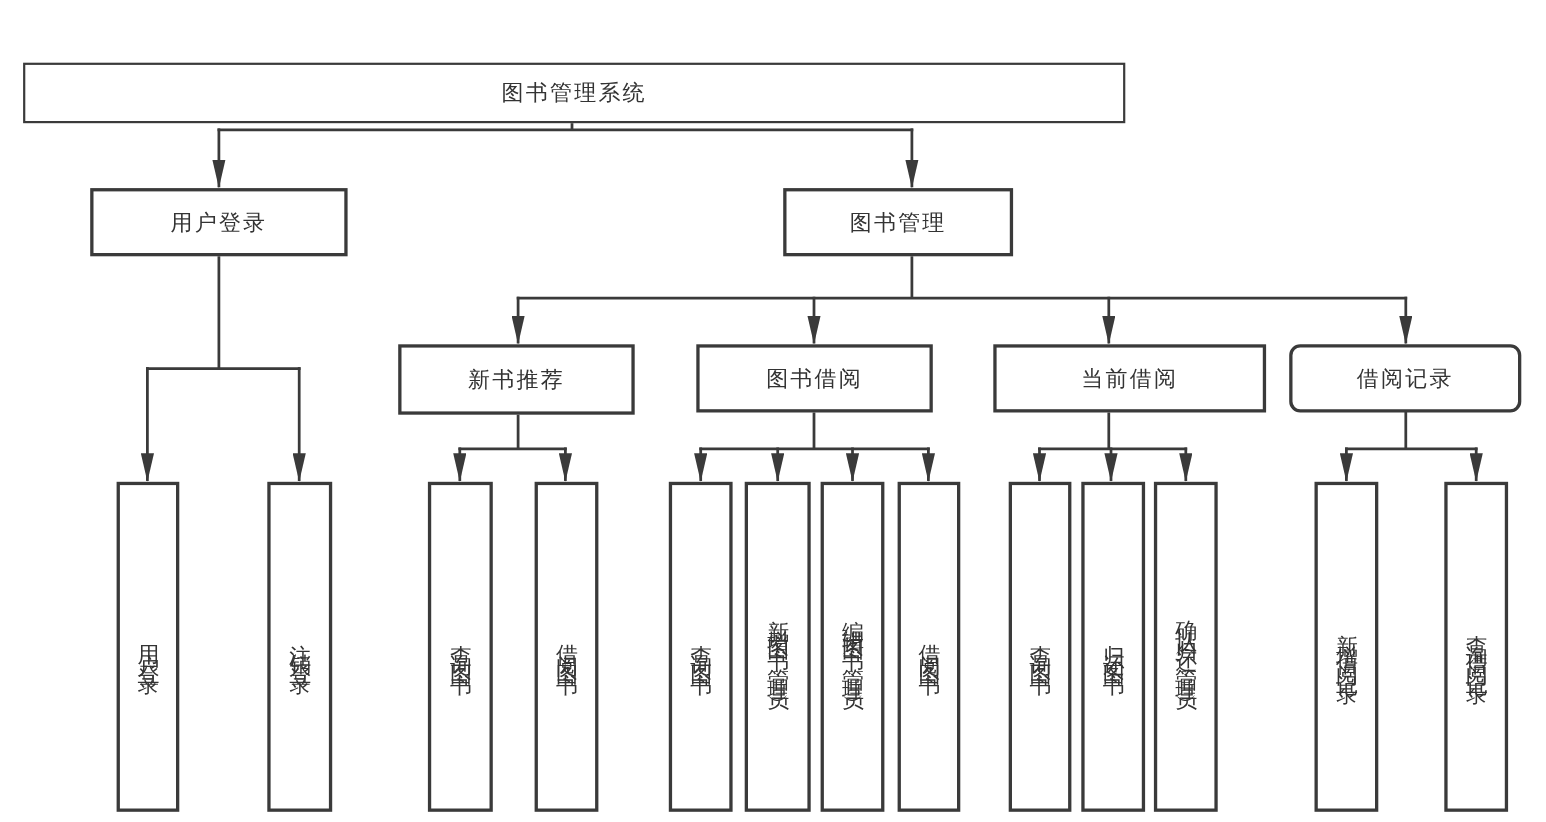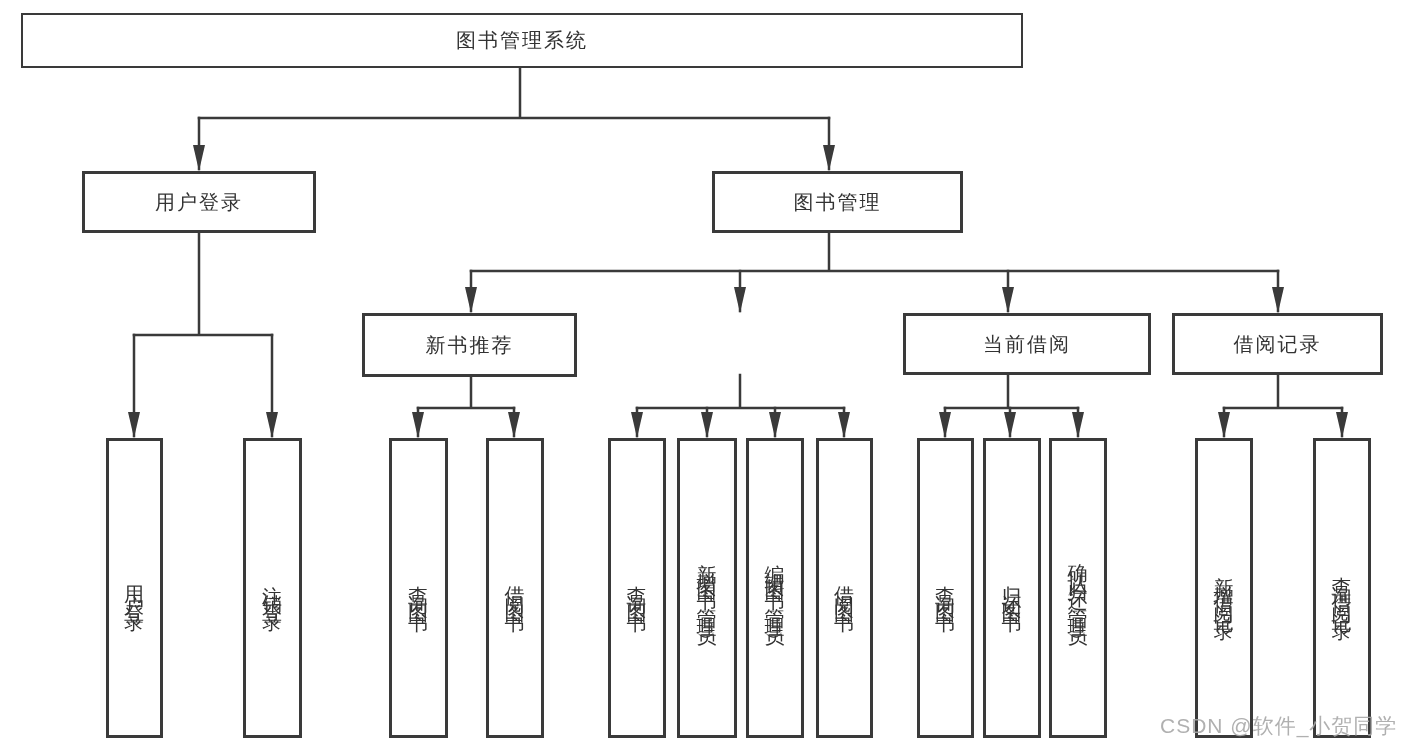--- a/index.html
+++ b/index.html
@@ -22,21 +22,21 @@
     box-sizing: border-box;
     background: #ffffff;
     border: 3px solid #3a3a3a;
     display: flex;
     align-items: center;
     justify-content: center;
     color: #333333;
     font-size: 20px;
     z-index: 2;
   }
-  .node.root { border-width: 2.5px; }
+  .node.root { border-width: 2.5px; margin-top: 44px; }
   .node.h span {
     letter-spacing: 2px;
     white-space: nowrap;
   }
   .node.v span {
     writing-mode: vertical-rl;
     text-orientation: mixed;
     letter-spacing: 9px;
     line-height: 1;
     white-space: nowrap;
@@ -102,31 +102,34 @@
     </g>
   </svg>
 
   <div class="node h root" style="left:21px; top:13px; width:1002px; height:55px;">
     <span>图书管理系统</span>
   </div>
 
   <div class="node h" style="left:82px; top:171px; width:234px; height:62px;">
     <span>用户登录</span>
   </div>
-  <div class="node h" style="left:712px; top:171px; width:251px; height:62px;">
+  <div class="node h" style="left:712px; top:171px; width:209px; height:62px;">
     <span>图书管理</span>
   </div>
 
   <div class="node h" style="left:362px; top:313px; width:215px; height:64px;">
     <span>新书推荐</span>
   </div>
+  <div class="node h" style="left:633px; top:313px; width:215px; height:62px;">
+    <span>图书借阅</span>
+  </div>
   <div class="node h" style="left:903px; top:313px; width:248px; height:62px;">
     <span>当前借阅</span>
   </div>
-  <div class="node h" style="left:1172px; top:313px; width:211px; height:62px;">
+  <div class="node h" style="left:1172px; top:313px; width:211px; height:62px;border-radius:10px;">
     <span>借阅记录</span>
   </div>
 
   <div class="node v" style="left:106px; top:438px; width:57px; height:300px;">
     <span>用户登录</span>
   </div>
   <div class="node v" style="left:243px; top:438px; width:59px; height:300px;">
     <span>注销登录</span>
   </div>
   <div class="node v" style="left:389px; top:438px; width:59px; height:300px;">
@@ -156,15 +159,14 @@
   <div class="node v" style="left:1049px; top:438px; width:58px; height:300px;">
     <span>确认归还（管理员）</span>
   </div>
   <div class="node v" style="left:1195px; top:438px; width:58px; height:300px;">
     <span>新增借阅记录</span>
   </div>
   <div class="node v" style="left:1313px; top:438px; width:58px; height:300px;">
     <span>查询借阅记录</span>
   </div>
 
-  <div class="watermark">CSDN @软件_小贺同学</div>
 
 </div>
 
 </body></html>

